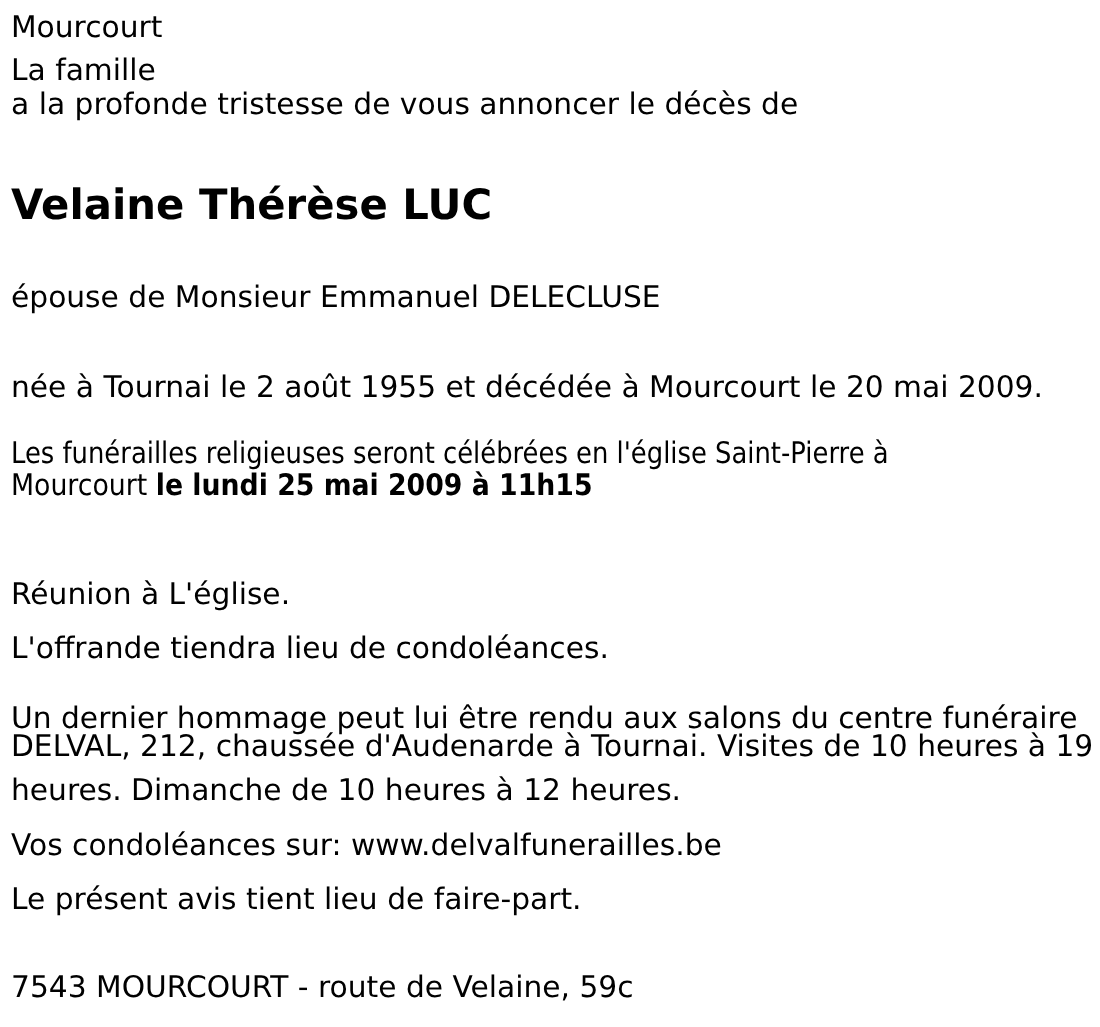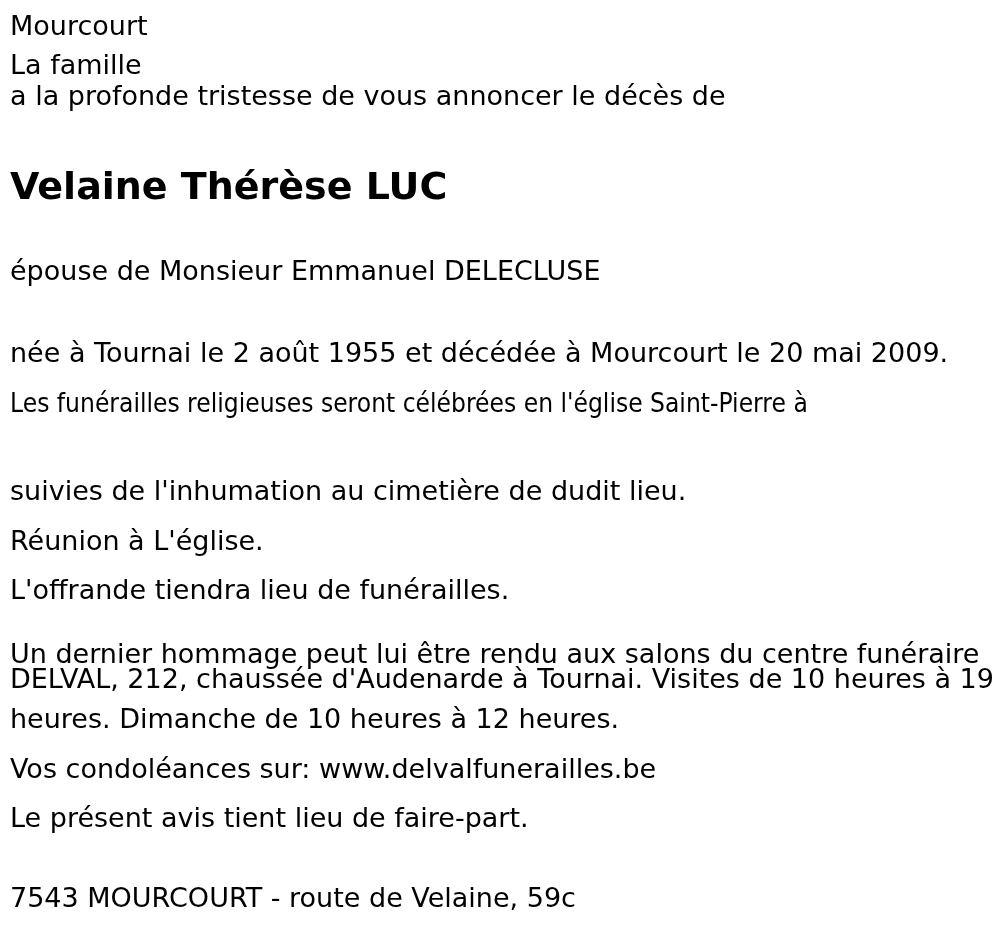--- a/index.html
+++ b/index.html
@@ -57,30 +57,32 @@
   <div class="line" style="top:51px">La famille</div>
 
   <div class="line" style="top:82px">a la profonde tristesse de vous annoncer le décès de</div>
 
   <div class="heading" style="top:167px">Velaine Thérèse LUC</div>
 
   <div class="line" style="top:257px">épouse de Monsieur Emmanuel DELECLUSE</div>
 
   <div class="line" style="top:339px">née à Tournai le 2 août 1955 et décédée à Mourcourt le 20 mai 2009.</div>
 
-  <div class="line" style="top:389px">
+  <div class="line" style="top:399px">
     <span class="sq87">Les funérailles religieuses seront célébrées en l'église Saint-Pierre à</span>
   </div>
 
+  <div class="line" style="top:428px">
+    <span class="sq90"><span>Mourcourt </span><span class="bold">le lundi 25 mai 2009 à 11h15</span></span>
+  </div>
 
-  <div class="line" style="top:477px">suivies de l'inhumation au cimetière de dudit lieu.</div>
 
   <div class="line" style="top:527px">Réunion à L'église.</div>
 
-  <div class="line" style="top:576px">L'offrande tiendra lieu de funérailles.</div>
+  <div class="line" style="top:576px">L'offrande tiendra lieu de condoléances.</div>
 
   <div class="line" style="top:640px">Un dernier hommage peut lui être rendu aux salons du centre funéraire</div>
 
   <div class="line" style="top:665px">DELVAL, 212, chaussée d'Audenarde à Tournai. Visites de 10 heures à 19</div>
 
   <div class="line" style="top:705px">heures. Dimanche de 10 heures à 12 heures.</div>
 
   <div class="line" style="top:755px">
     <span>Vos condoléances sur: </span><span>www.delvalfunerailles.be</span>
   </div>

